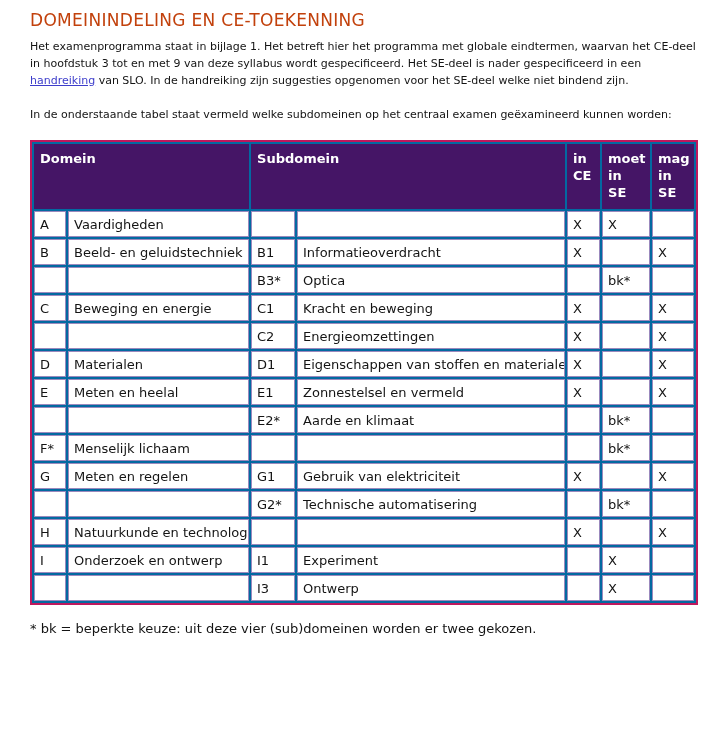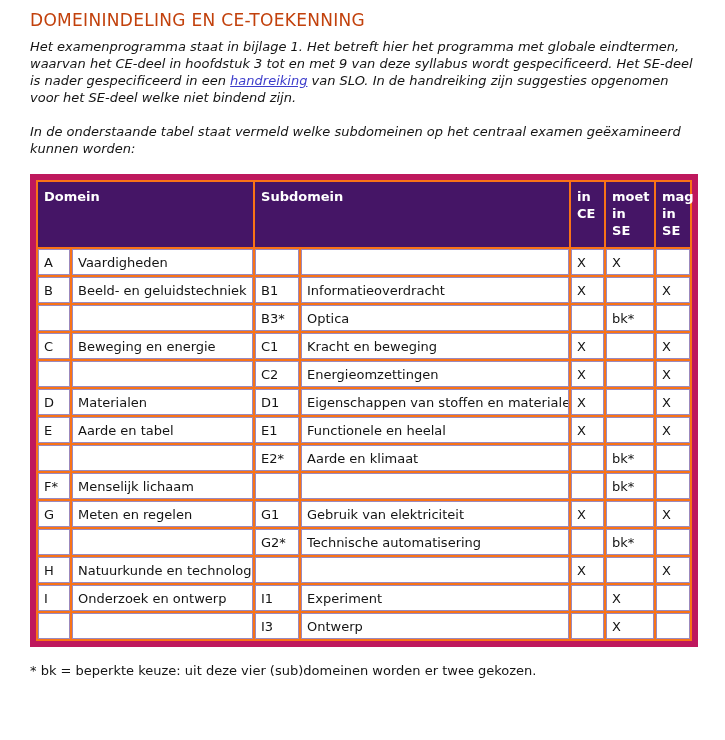--- a/index.html
+++ b/index.html
@@ -17,34 +17,33 @@
     background: #ffffff;
   }
   .page-title {
     font-size: 17px;
     font-weight: 400;
     letter-spacing: 0.3px;
     color: #c2410c;
     margin: 0 0 8px 0;
   }
   .body-text {
-    font-size: 13px;
+    font-size: 11px;
     line-height: 17px;
     margin: 0 0 17px 0;
-    font-style: italic;
   }
   .body-text.tight { }
   a.doc-link {
     color: #3d3dcb;
     text-decoration: underline;
     cursor: pointer;
   }
   .table-wrap {
-    border: 6px solid #be185d;
-    background: #f97316;
+    border: 2px solid #be185d;
+    background: #0369a1;
   }
   table.domain-table {
     width: 100%;
     table-layout: fixed;
     border-collapse: separate;
     border-spacing: 2px;
   }
   table.domain-table th {
     background: #451566;
     color: #ffffff;
@@ -166,23 +165,23 @@
     <td>D1</td>
     <td>Eigenschappen van stoffen en materialen</td>
     <td>X</td>
     <td></td>
     <td>X</td>
   </tr>
 
 
   <tr>
     <td>E</td>
-    <td>Aarde en tabel</td>
+    <td>Meten en heelal</td>
     <td>E1</td>
-    <td>Functionele en heelal</td>
+    <td>Zonnestelsel en vermeld</td>
     <td>X</td>
     <td></td>
     <td>X</td>
   </tr>
 
   <tr>
     <td></td>
     <td></td>
     <td>E2*</td>
     <td>Aarde en klimaat</td>

